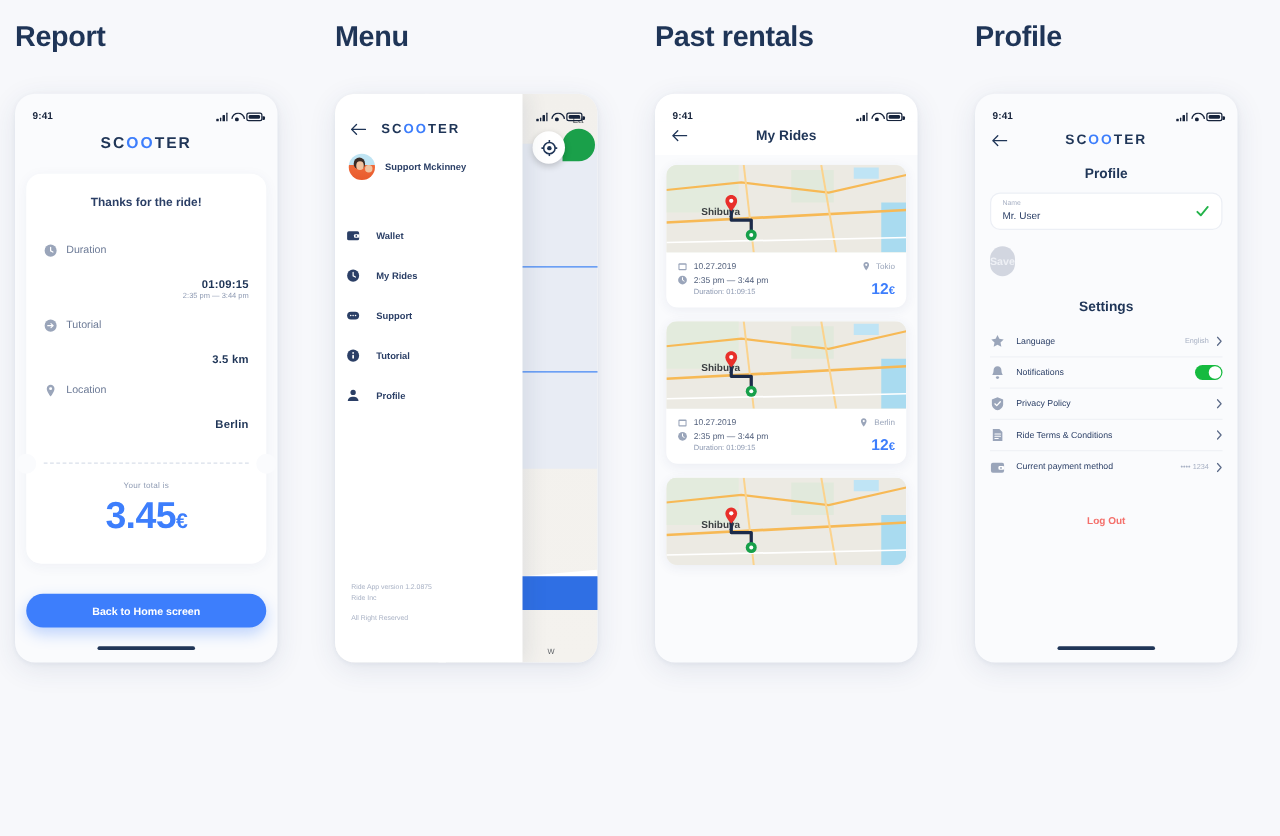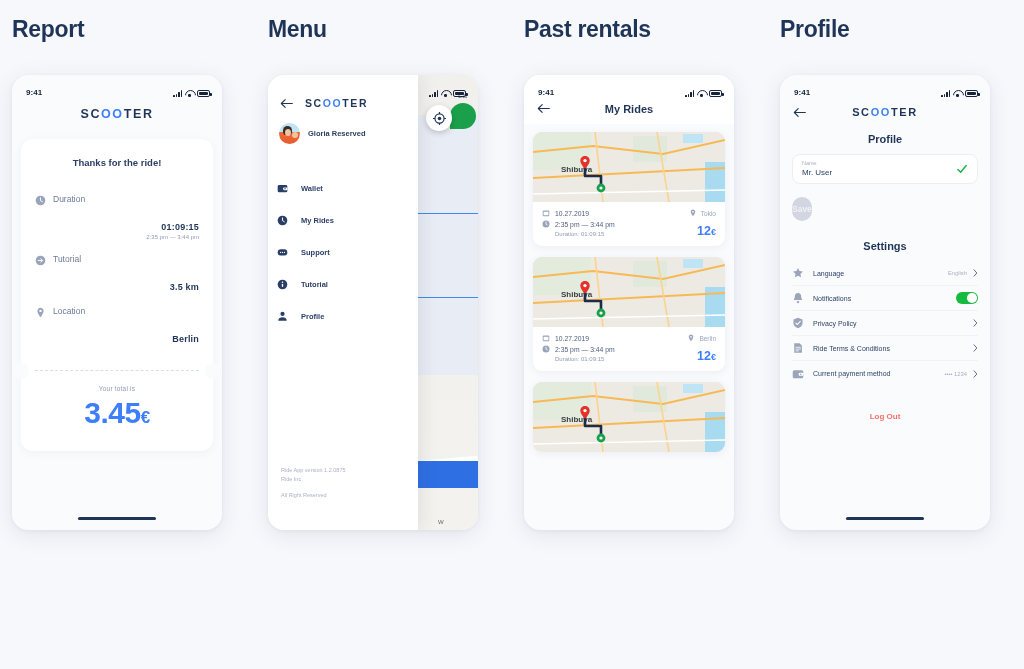--- a/index.html
+++ b/index.html
@@ -282,20 +282,21 @@
           <div class="notch l"></div>
           <div class="notch r"></div>
         </div>
 
         <div class="total">
           <div class="cap">Your total is</div>
           <div class="amt"><span>3.45</span><em>€</em></div>
         </div>
       </div>
 
+      <button class="cta">Back to Home screen</button>
       <div class="home-ind"></div>
     </div>
   </div>
 
   <div class="panel" style="left:256px">
     <div class="panel-title">Menu</div>
 
     <div class="phone">
 
       <div class="mapbg">
@@ -345,21 +346,21 @@
           </svg>
           <div class="logo"><span>SC</span><span class="blue">OO</span><span>TER</span></div>
         </div>
 
         <div class="user-row">
           <div class="avatar">
             <div class="hair"></div>
               <div class="face"></div>
               <div class="hand"></div>
           </div>
-          <div class="user-name">Gloria Reserved</div>
+          <div class="user-name">Support Mckinney</div>
         </div>
 
         <div class="mitems">
           <div class="mitem">
             <svg class="mico" viewBox="0 0 16 16">
               <rect x="1" y="3" width="14" height="10.5" rx="2" fill="#2b3f66"></rect>
               <rect x="9" y="6.4" width="6" height="4" rx="1.2" fill="#fff"></rect>
               <circle cx="11.7" cy="8.4" r="1" fill="#2b3f66"></circle>
             </svg>
             <span>Wallet</span>

